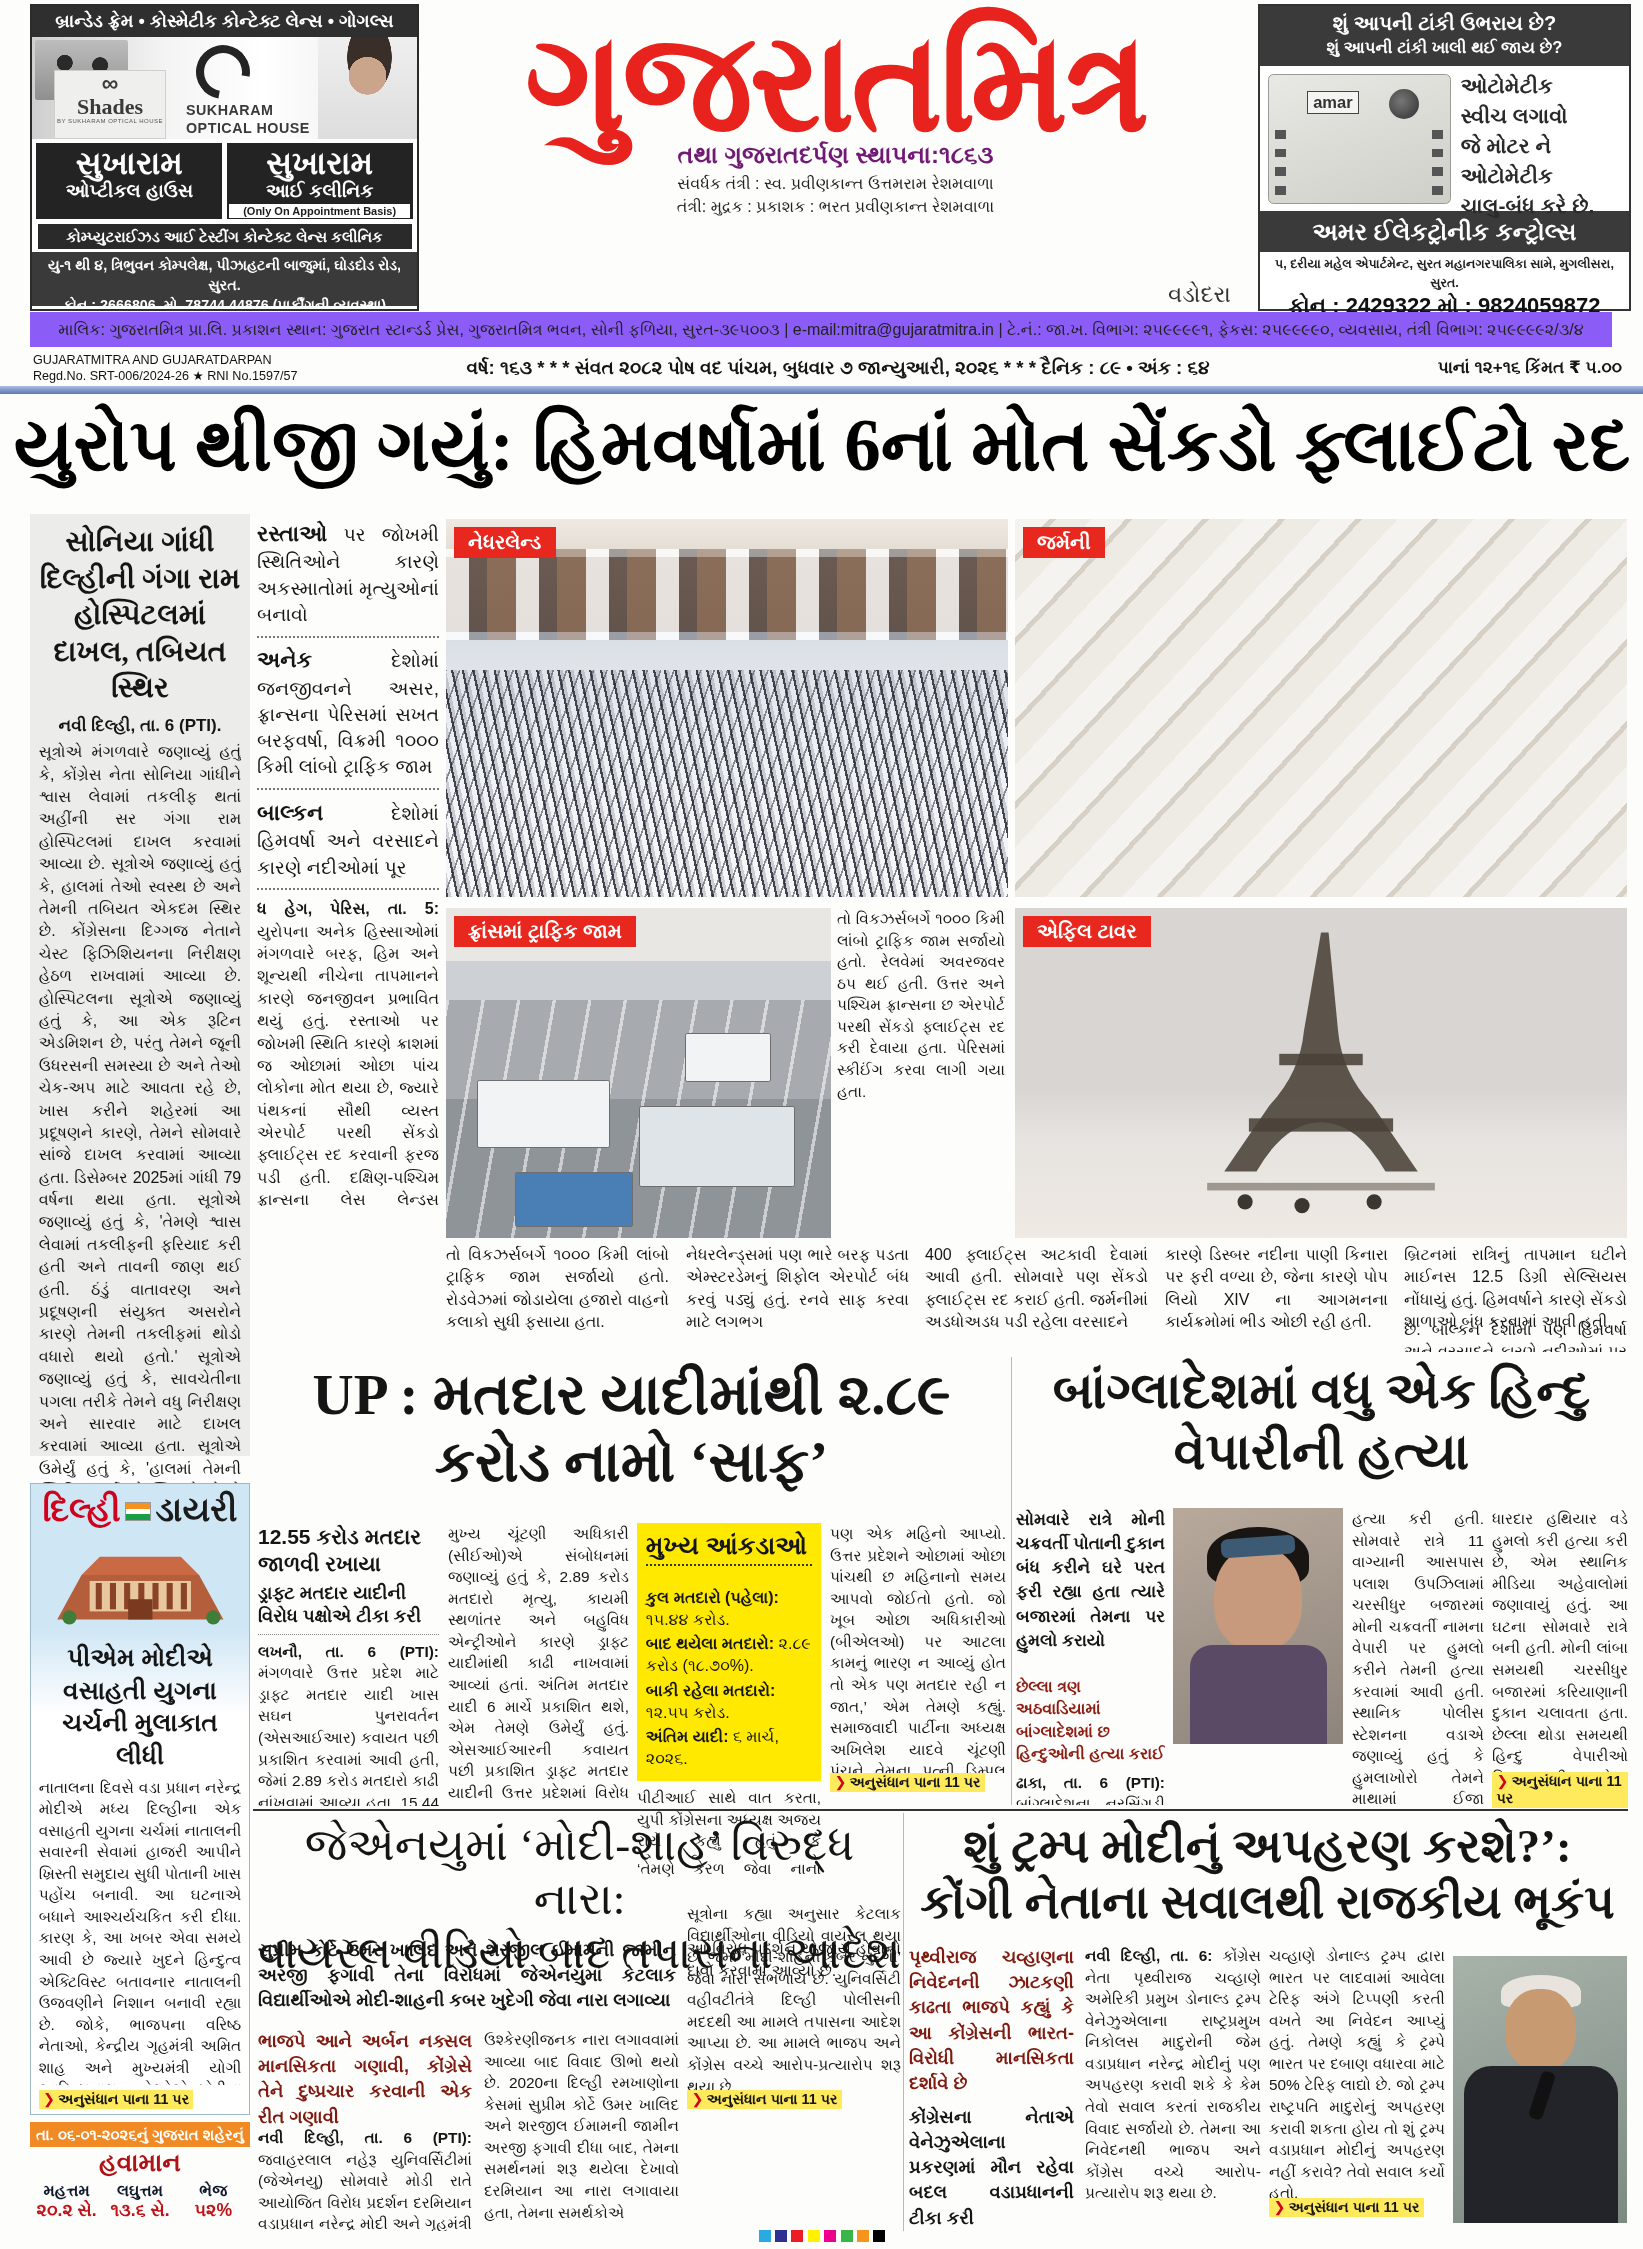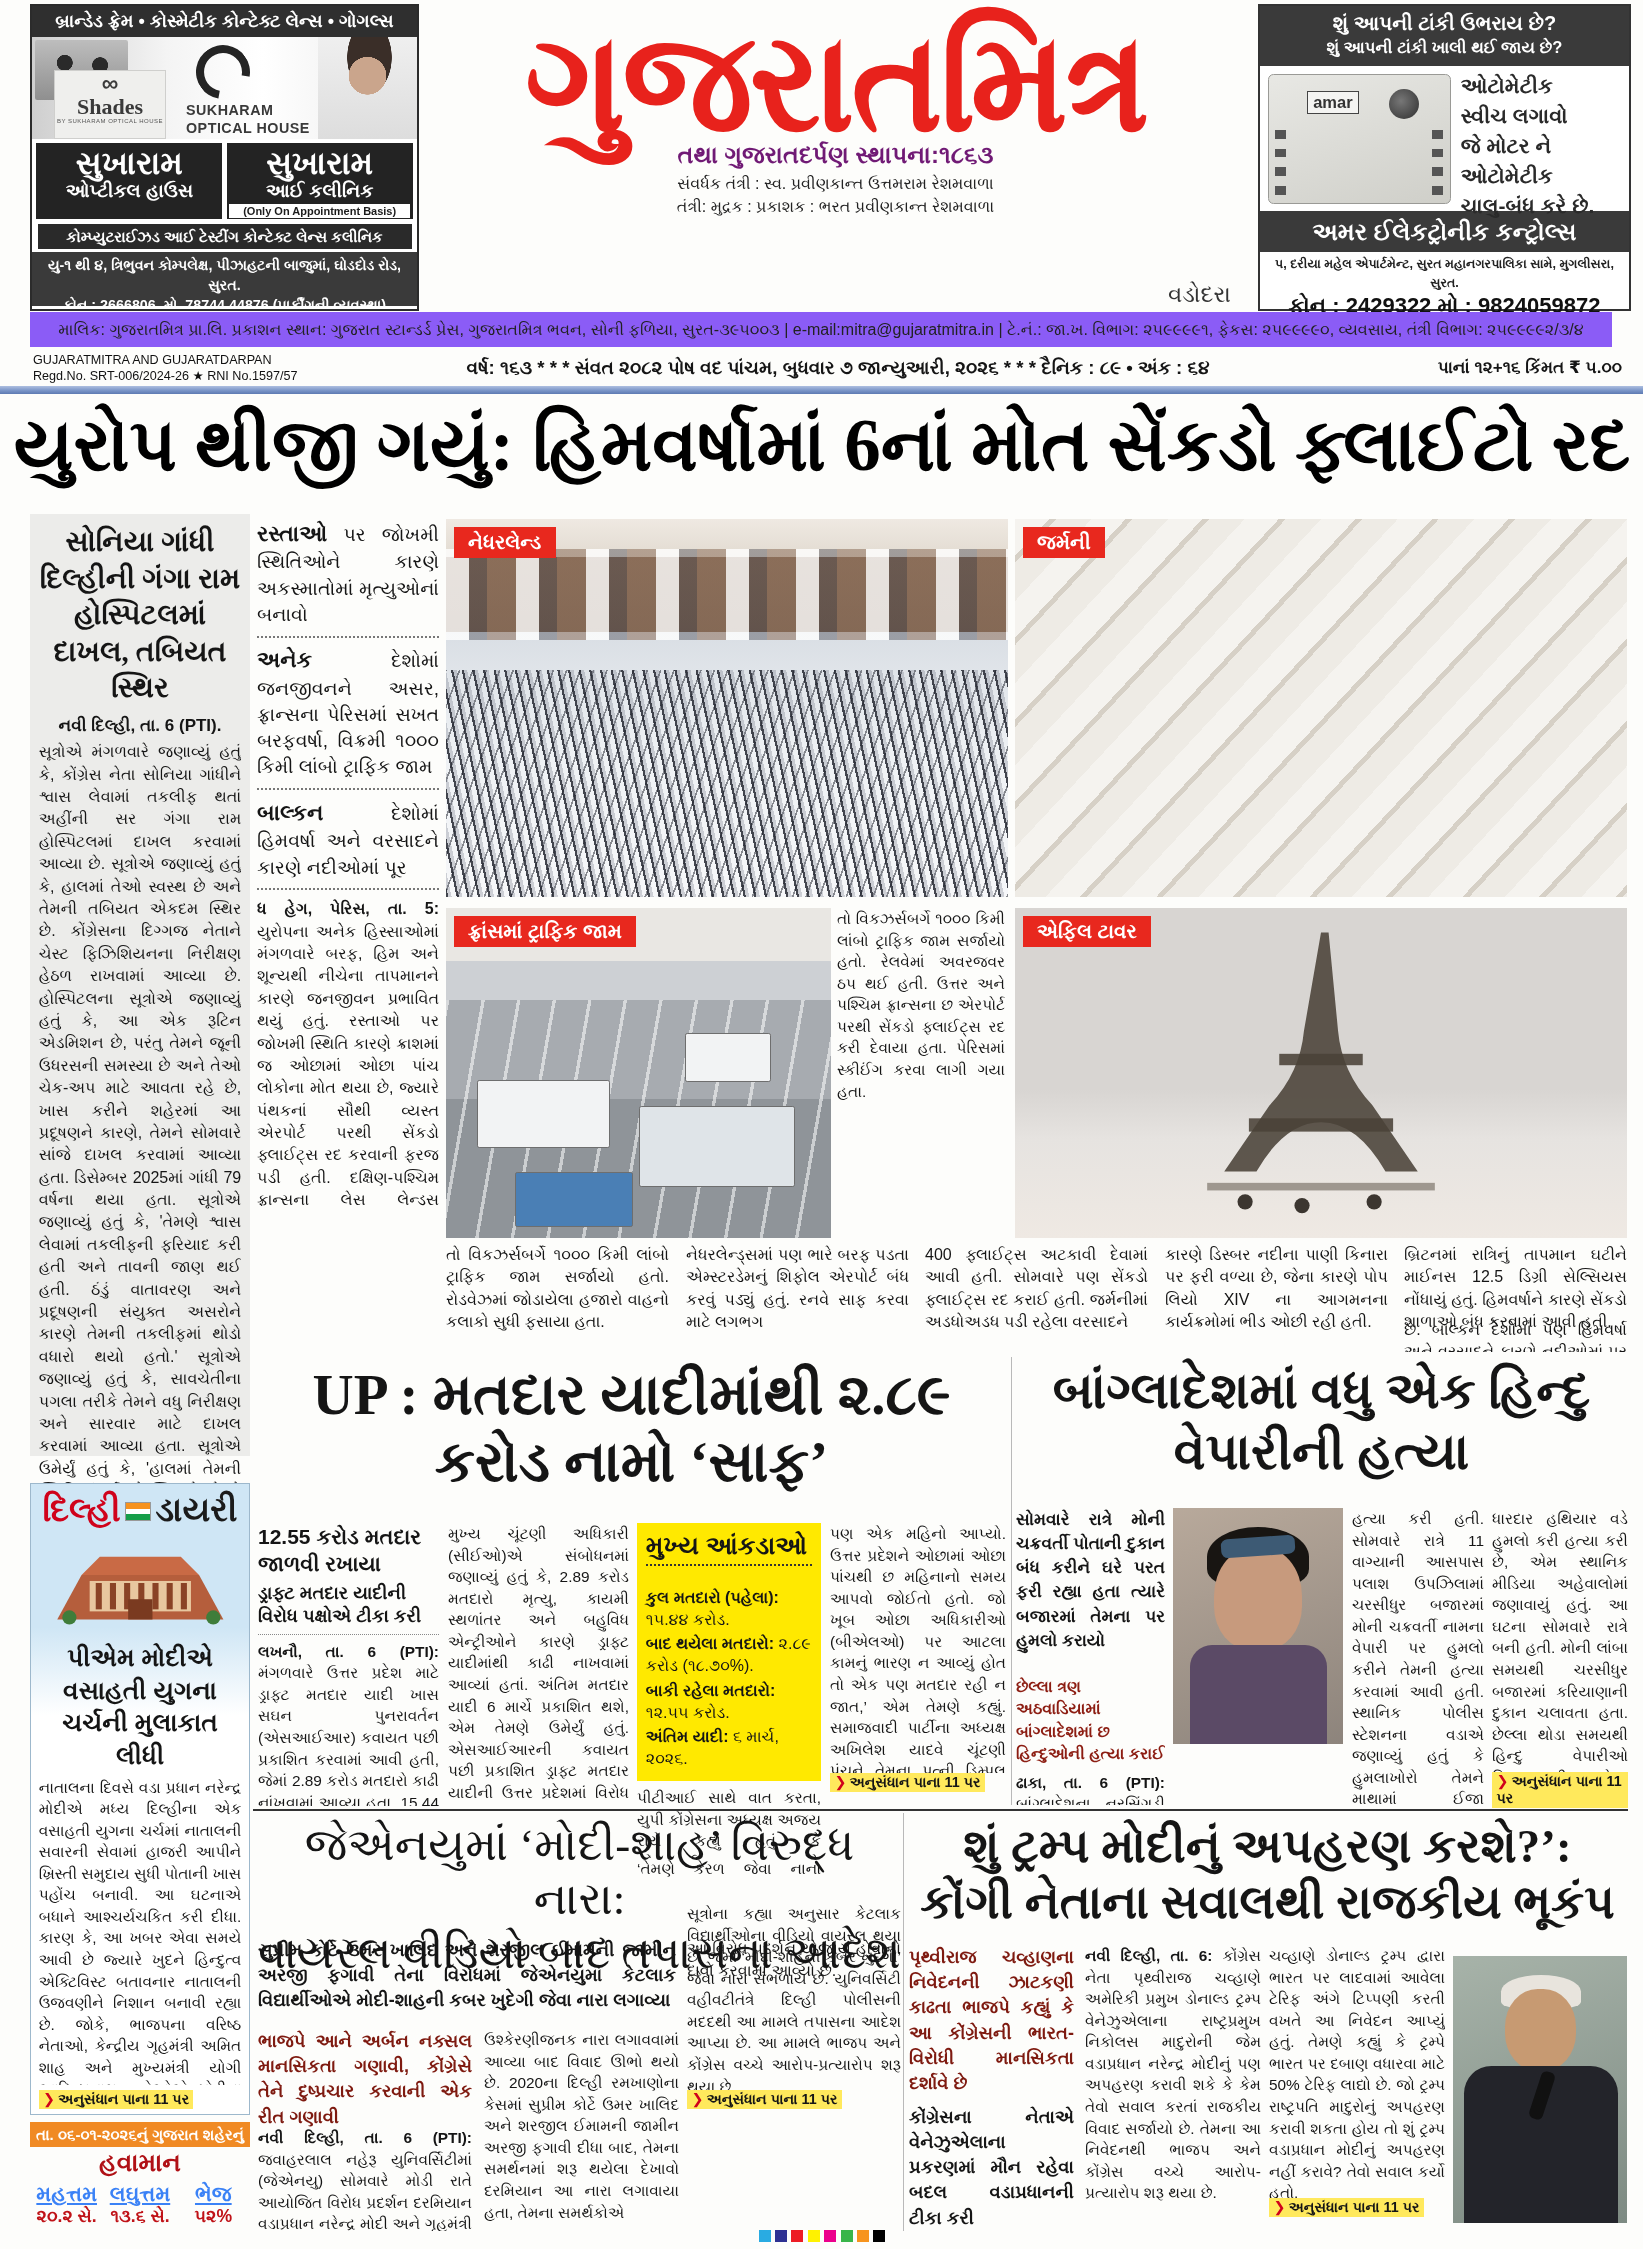--- a/index.html
+++ b/index.html
@@ -102,21 +102,21 @@
   .diary-title .d1{color:#d0021b;}
   .diary-title .d2{color:#1b1b1b;}
   .flag{display:inline-block;width:24px;height:16.5px;vertical-align:middle;margin:0 4.4px;border:0.5px solid #999;
         background:linear-gradient(180deg,#f6921e 0 33%,#ffffff 33% 66%,#169e49 66%);position:relative;}
   .diary-h{font-size:25px;line-height:1.3;font-weight:bold;text-align:center;margin:5.5px 0;}
   .diary-body{font-size:15.4px;}
   .weather-strip{left:30px;top:2122px;width:220px;height:25px;background:#f08a24;color:#fff;font-weight:bold;font-size:15px;text-align:center;line-height:25px;overflow:hidden;}
   .weather-title{left:30px;top:2148px;width:220px;text-align:center;font-size:25px;font-weight:bold;color:#b01116;}
   .weather-row{left:30px;top:2182px;width:220px;display:flex;text-align:center;}
   .weather-cell{flex:1;}
-  .weather-cell .wl{font-size:21px;font-weight:bold;color:#3b82f6;text-decoration:underline;}
+  .weather-cell .wl{font-size:16px;font-weight:bold;color:#0f172a;}
   .weather-cell .wv{font-size:17.6px;font-weight:bold;color:#c01318;}
   .up-headline{left:258px;top:1361px;width:747px;text-align:center;font-weight:bold;font-size:57px;line-height:1.18;}
   .up-col{position:absolute;top:1523px;height:279px;}
   .up-lead1{font-size:21px;font-weight:bold;line-height:1.3;margin-bottom:4.4px;}
   .up-lead2{font-size:18px;font-weight:bold;line-height:1.3;margin-bottom:5.5px;border-bottom:1.6px dotted #888;padding-bottom:5.5px;}
   .stats{background:#ffe900;padding:7.7px 8.8px;margin-bottom:6.6px;}
   .stats-title{font-size:25px;font-weight:bold;border-bottom:2.7px dotted #333;padding-bottom:3.3px;margin-bottom:21px;}
   .stats p{margin:0 0 3.3px 0;font-size:16px;line-height:1.35;}
   .stats .sl{font-weight:bold;}
   .bang-headline{left:1016px;top:1361px;width:611px;text-align:center;font-weight:bold;font-size:51px;line-height:1.2;}

